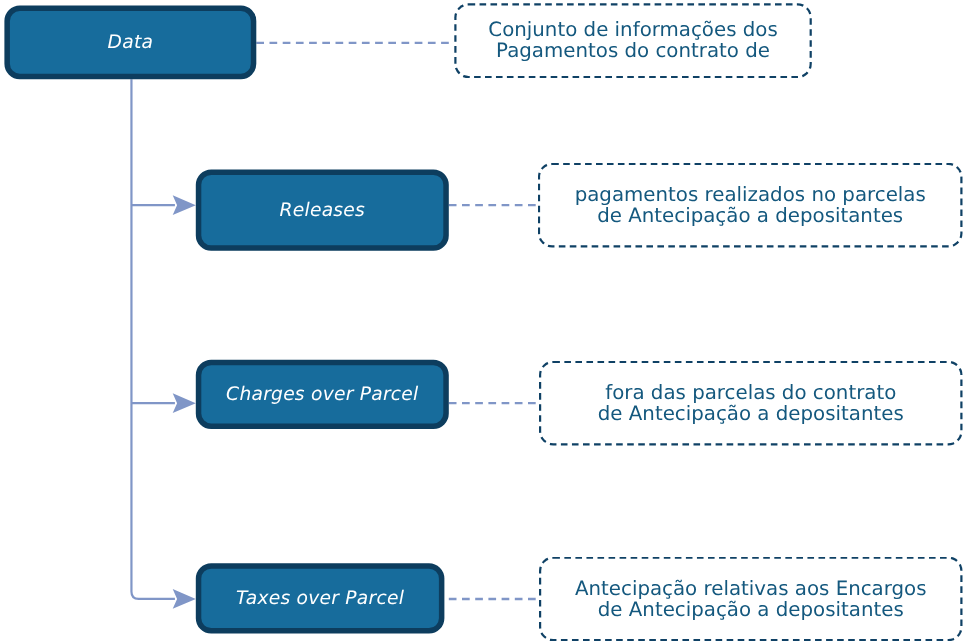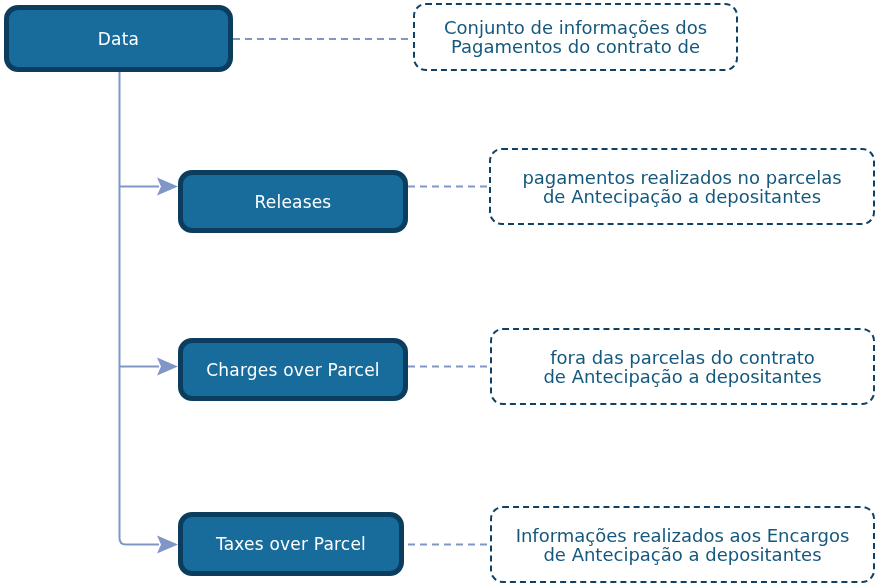--- a/index.html
+++ b/index.html
@@ -29,24 +29,25 @@
     position:absolute;
     background:var(--node-fill);
     border:5px solid var(--node-border);
     border-radius:14px;
     box-sizing:border-box;
     display:flex;align-items:center;justify-content:center;
     color:var(--node-text);
     font-size:17px;
     letter-spacing:0.2px;
     text-align:center;
+    font-style:italic;
   }
   .node-root   {left:4px;  top:5px;   width:229px; height:67px;}
-  .node-child-1{left:178px;top:170px; width:230px; height:63px;}
-  .node-child-2{left:178px;top:338px; width:230px; height:63px;}
+  .node-child-1{left:178px;top:154px; width:230px; height:74px;}
+  .node-child-2{left:178px;top:327px; width:230px; height:63px;}
   .node-child-3{left:178px;top:512px; width:226px; height:64px;}
   .annotation{
     position:absolute;
     border:2px dashed var(--annotation-border);
     border-radius:13px;
     box-sizing:border-box;
     display:flex;flex-direction:column;align-items:center;justify-content:center;
     color:var(--annotation-text);
     font-size:18px;
     line-height:19px;
@@ -98,17 +99,17 @@
   </div>
   <div class="annotation annotation-2">
     <span class="line">pagamentos realizados no parcelas</span>
     <span class="line">de Antecipação a depositantes</span>
   </div>
   <div class="annotation annotation-3">
     <span class="line">fora das parcelas do contrato</span>
     <span class="line">de Antecipação a depositantes</span>
   </div>
   <div class="annotation annotation-4">
-    <span class="line">Informações realizados aos Encargos</span>
+    <span class="line">Antecipação relativas aos Encargos</span>
     <span class="line">de Antecipação a depositantes</span>
   </div>
 
 </div>
 
 </body></html>

